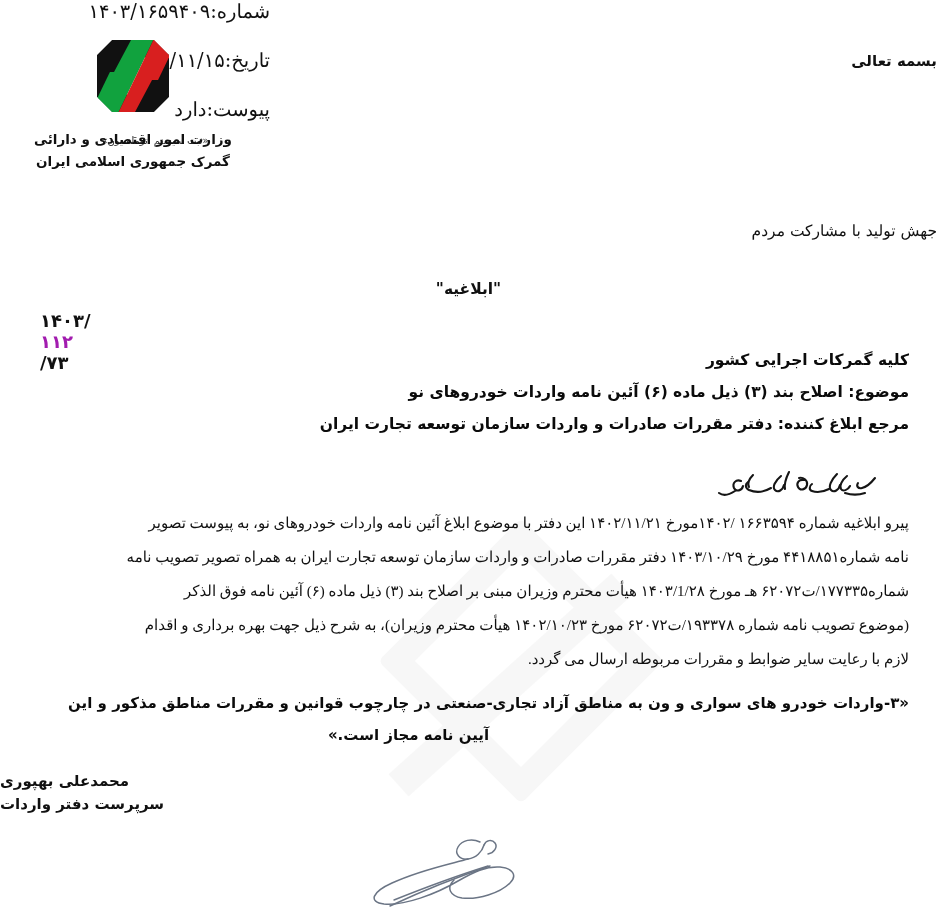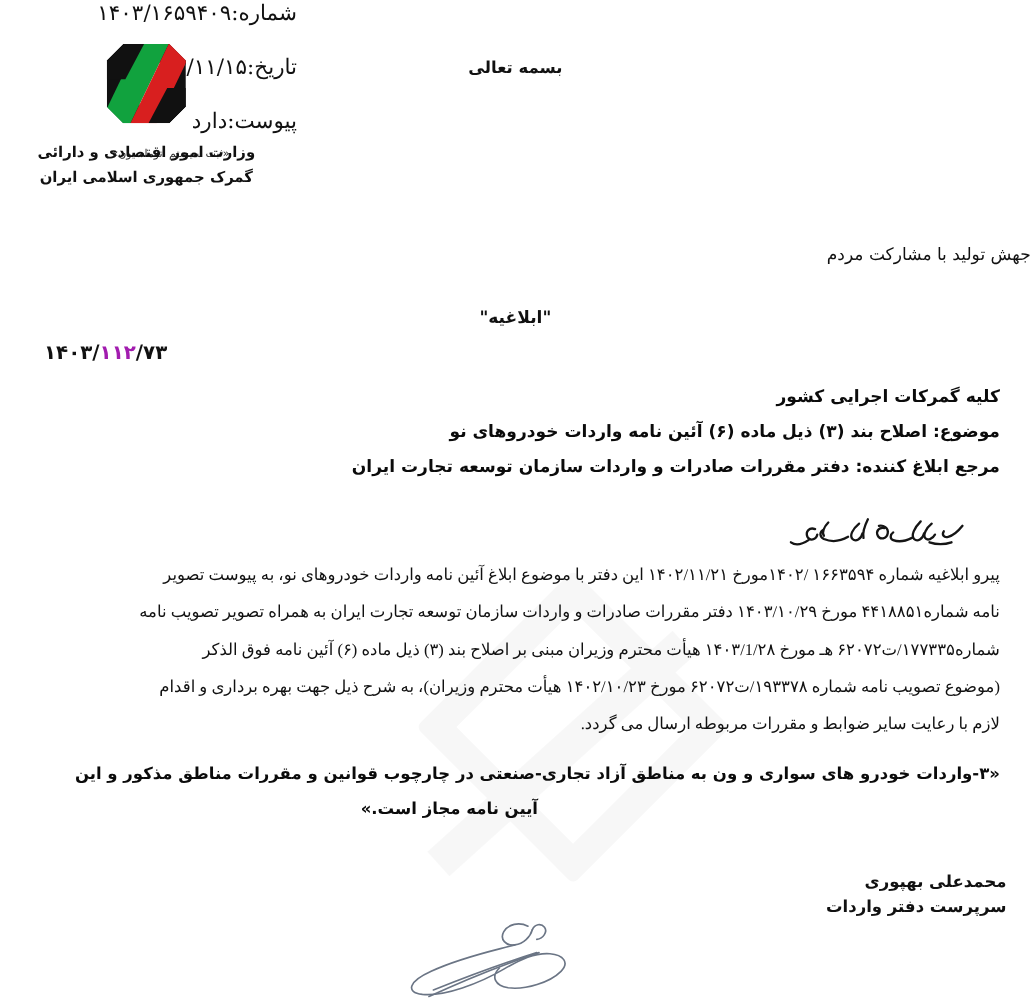--- a/index.html
+++ b/index.html
@@ -89,21 +89,21 @@
     padding-right: 14px;
     margin-top: -12px;
     font-family: "DejaVu Sans", sans-serif;
     padding-left: 24px;
   }
 
   .basmala {
     top: 52px;
     left: 0;
     right: 0;
-    text-align: center;
+    text-align: right;
     font-size: 15px;
     font-weight: bold;
     color: #111;
     font-family: "DejaVu Sans", sans-serif;
   }
 
   .logo-wrap {
     top: 34px;
     left: 8px;
     width: 250px;
@@ -151,20 +151,21 @@
   .serial {
     top: 310px;
     left: 40px;
     font-size: 18px;
     font-weight: bold;
     color: #111;
     font-family: "DejaVu Sans", sans-serif;
     direction: ltr;
     display: flex;
     gap: 0;
+    flex-direction: column;
   }
   .serial .accent { color: #a21caf; }
 
   
   .subject-block {
     top: 344px;
     right: 28px;
     left: 28px;
     text-align: right;
   }
@@ -216,24 +217,24 @@
     color: #0b0b0b;
     line-height: 2.1;
     font-family: "DejaVu Sans", sans-serif;
     white-space: nowrap;
     text-align: right;
   }
   .clause-line.second { text-align: center; padding-right: 120px; }
 
   
   .sign-block {
-    top: 790px;
-    left: 0;
-    right: 0;
-    text-align: right;
+    top: 770px;
+    left: 0;
+    right: 0;
+    text-align: left;
     padding-right: 22px;
   }
   .sign-name {
     font-size: 15px;
     font-weight: bold;
     color: #111;
     line-height: 1.55;
     font-family: "DejaVu Sans", sans-serif;
   }
   .sign-scribble {

